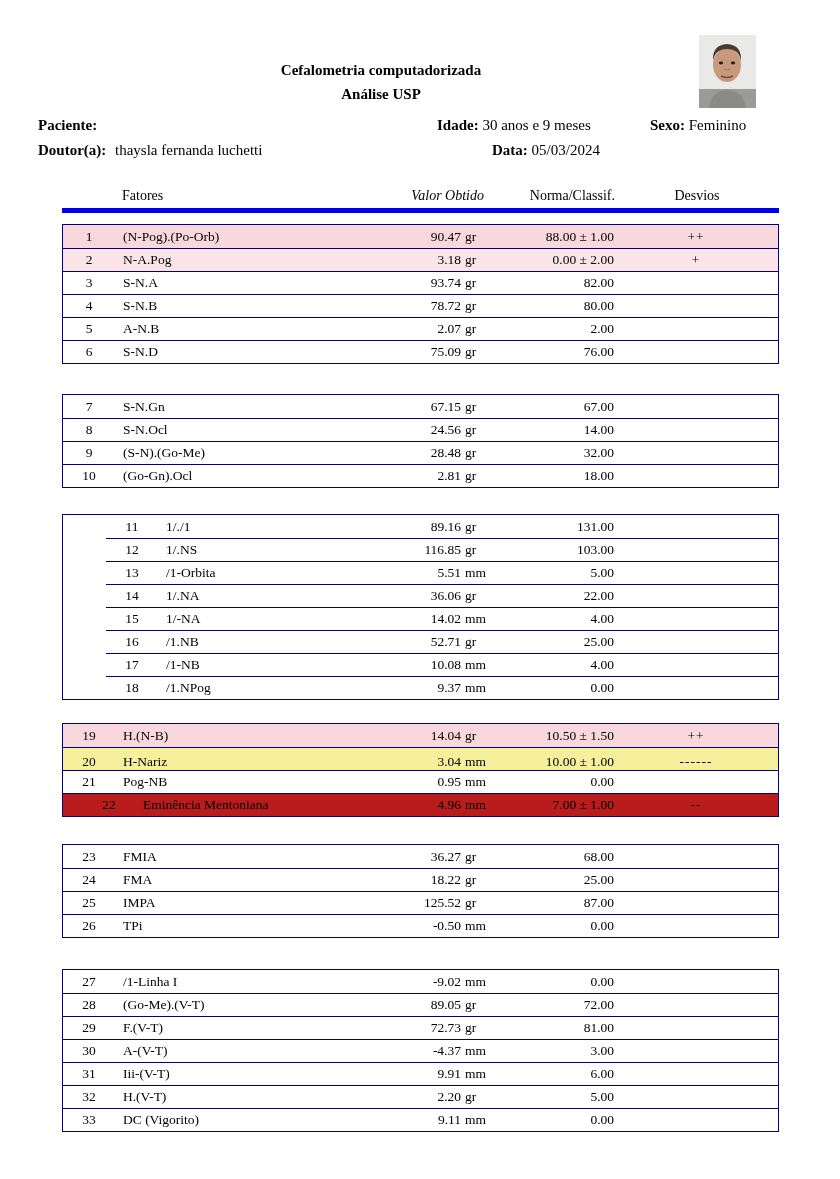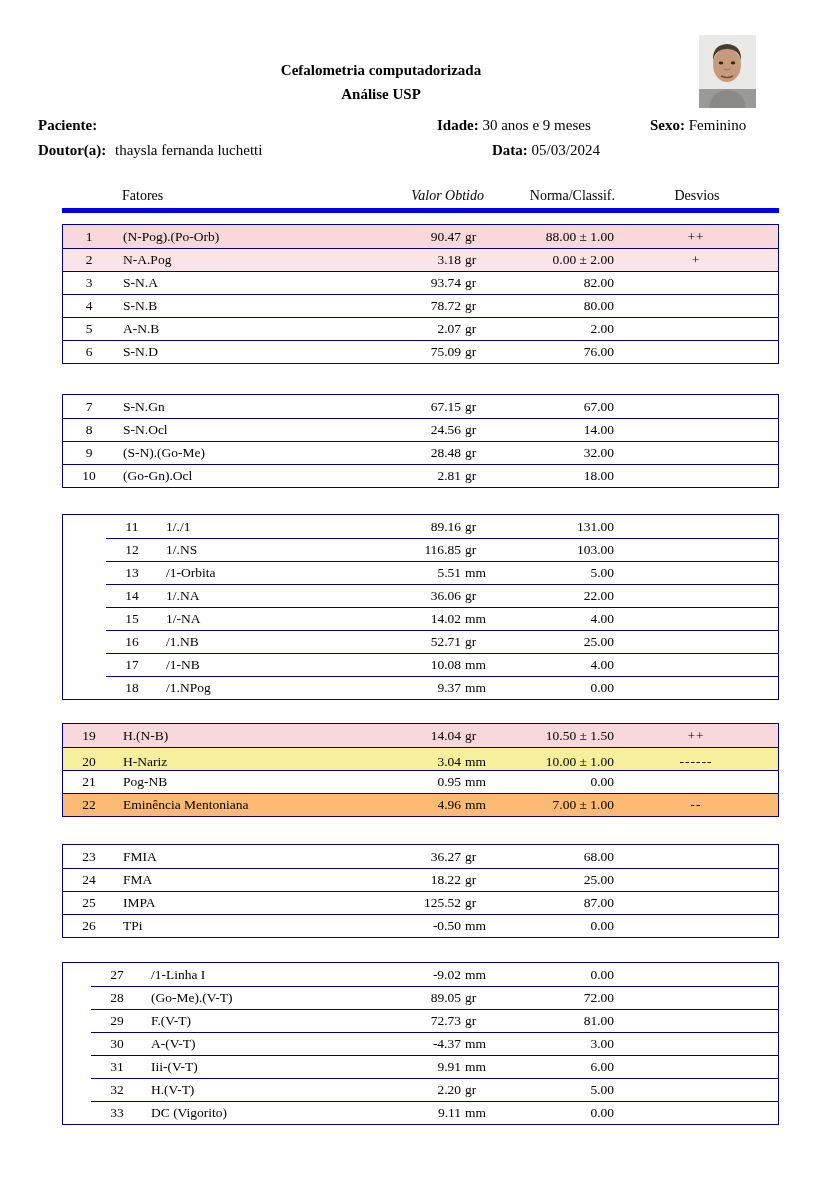--- a/index.html
+++ b/index.html
@@ -30,35 +30,35 @@
   .h-norm{width:123px;text-align:right;}
   .h-desv{width:164px;text-align:center;}
   .blue-bar{height:5px;background:#0000ee;margin-top:3px;}
 
   .section{border:1px solid #000080;background:#fff;}
   .section:nth-of-type(1){margin-top:11px;}
   .section:nth-of-type(2){margin-top:30px;}
   .section:nth-of-type(3){margin-top:26px;padding-left:43px;}
   .section:nth-of-type(4){margin-top:23px;}
   .section:nth-of-type(5){margin-top:27px;}
-  .section:nth-of-type(6){margin-top:24px;padding-left:28px;}
+  .section:nth-of-type(6){margin-top:31px;}
 
   .row{display:flex;align-items:center;height:23px;box-sizing:border-box;font-size:13.5px;}
   .row + .row{border-top:1px solid #000080;}
   .c-num{width:52px;text-align:center;}
   .c-factor{flex:1;padding-left:8px;}
   .c-val{width:155px;text-align:right;}
   .c-unit{width:30px;padding-left:4px;box-sizing:border-box;text-align:left;}
   .c-norm{width:123px;text-align:right;}
   .c-desv{width:164px;text-align:center;letter-spacing:1px;}
 
   .hl-pink1{background:#f8d8dc;}
   .hl-pink2{background:#fbe4e8;}
   .hl-yellow{background:#f6f09c;align-items:flex-end;}
-  .hl-cream{background:#fdba74;}
+  .hl-cream{background:#b91c1c;padding-left:20px;}
 </style>
 </head>
 <body>
 
 <div class="page">
 
   <div class="title-block">
     <div class="title-line">Cefalometria computadorizada</div>
     <div class="title-line">Análise USP</div>
   </div>

